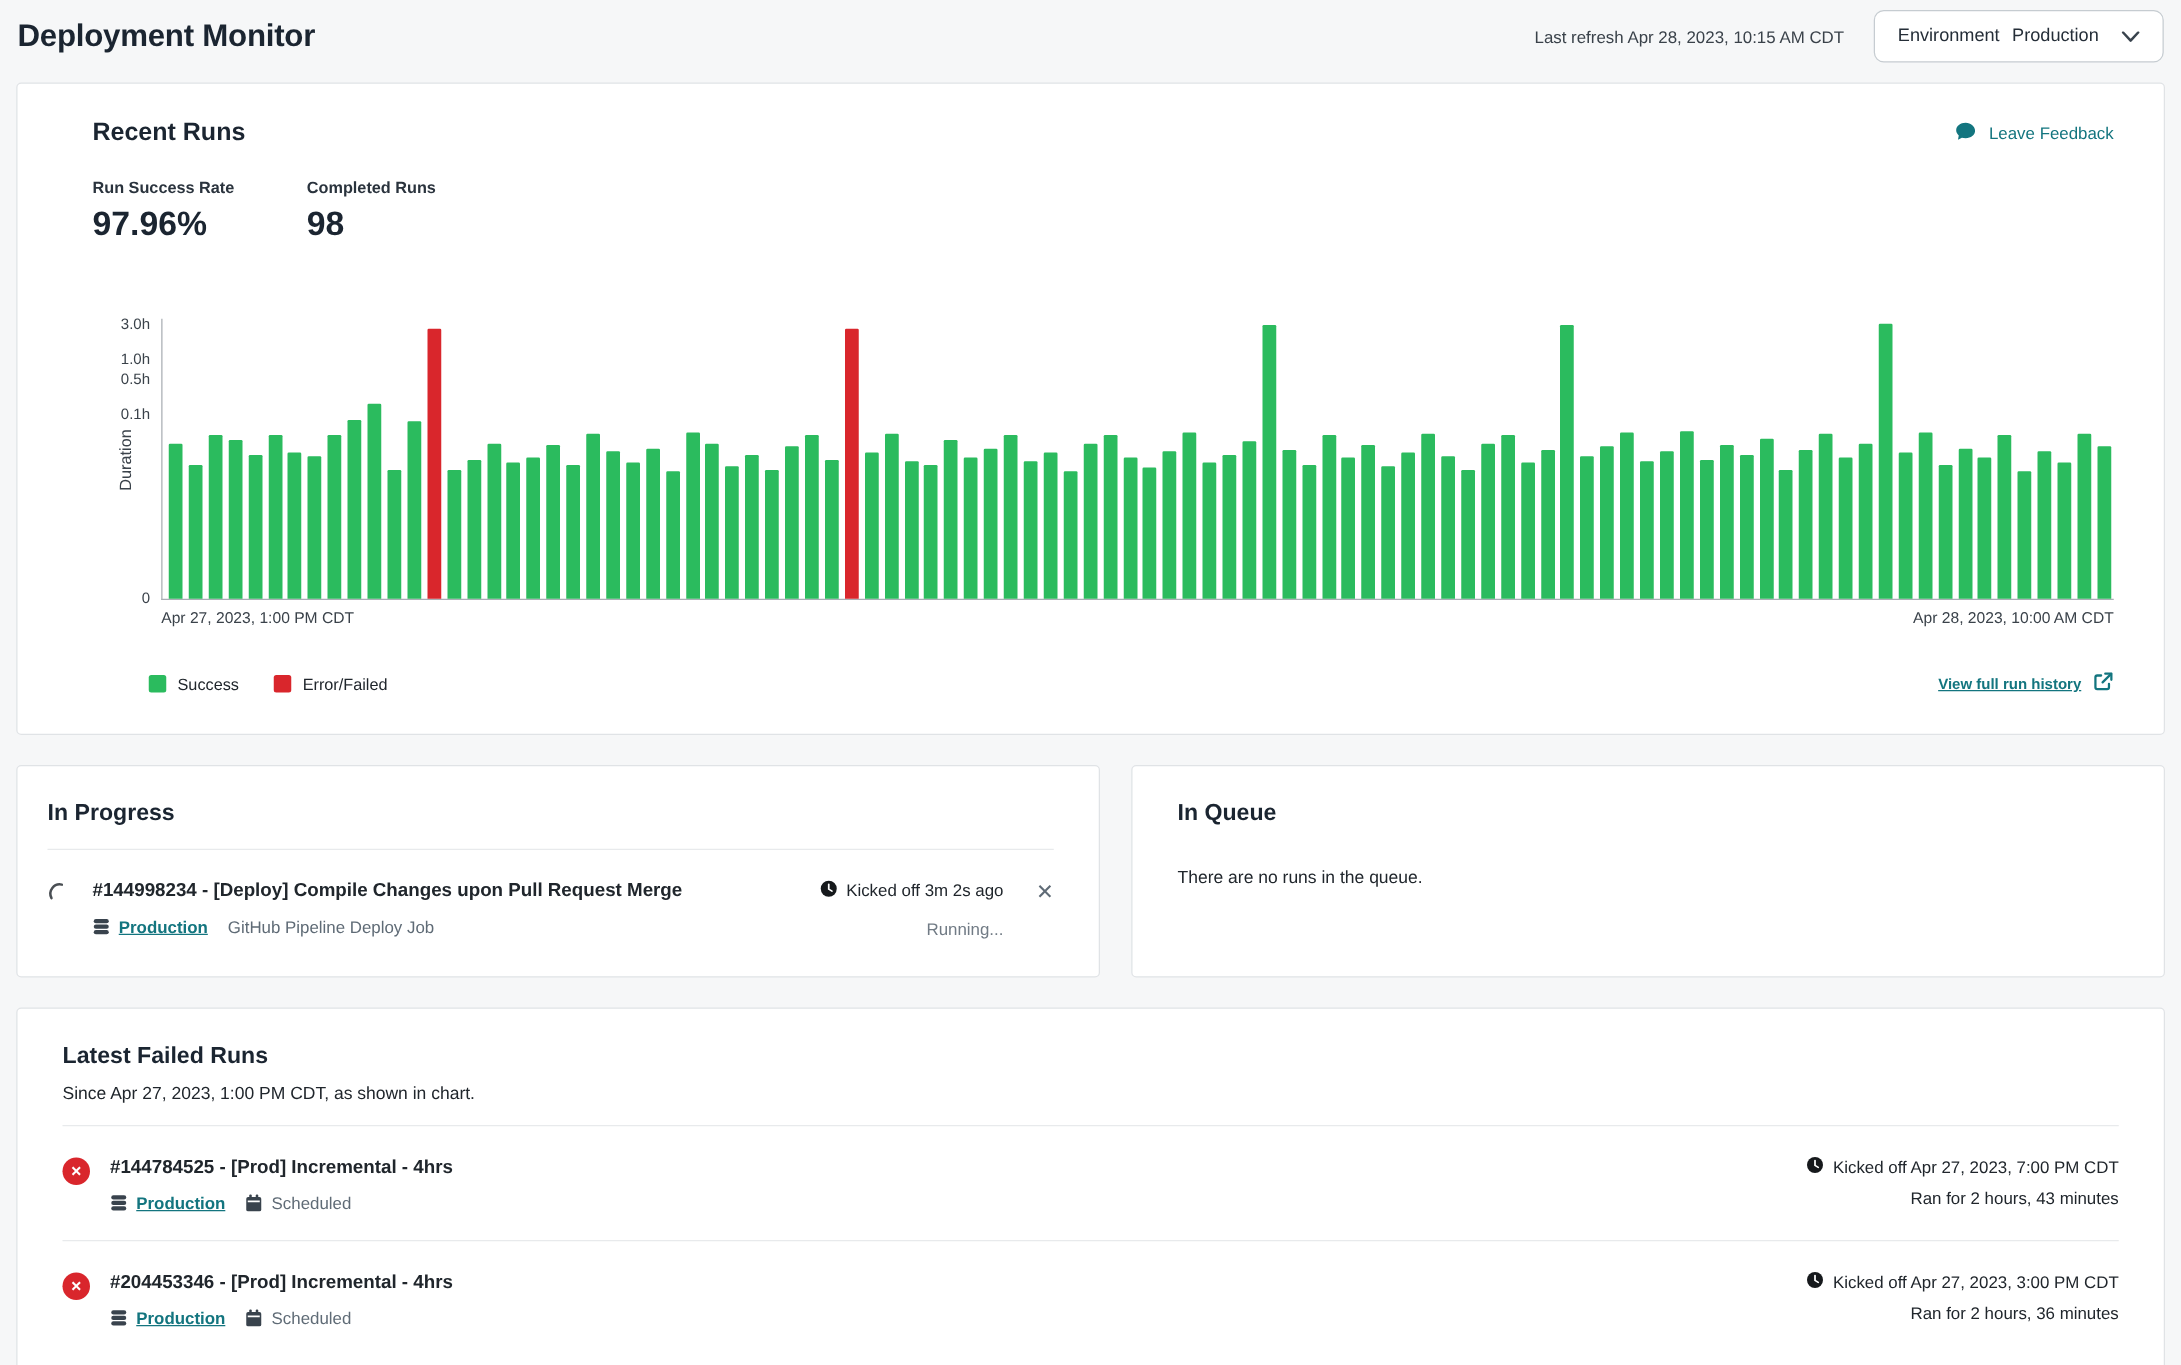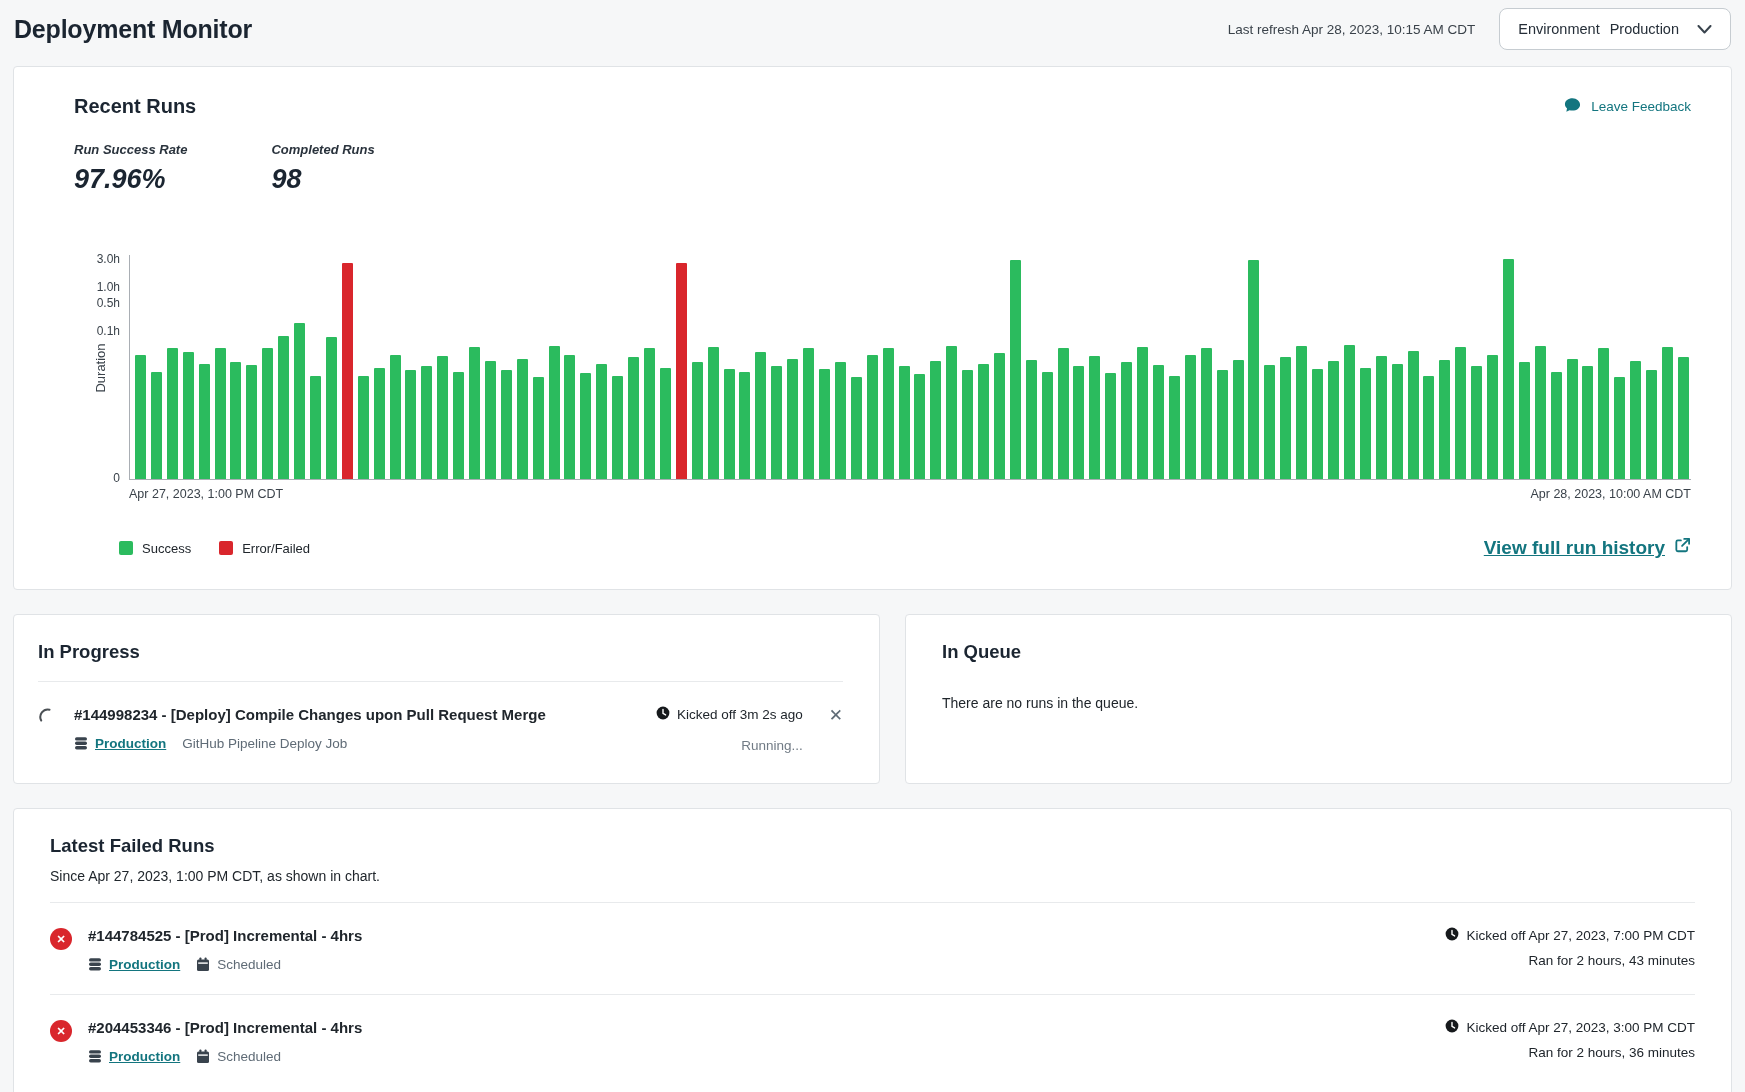--- a/index.html
+++ b/index.html
@@ -18,41 +18,41 @@
   
   .card { background:#fff; border:1px solid #e0e3e6; border-radius:4px; }
   .card-lg { margin:0 13px; }
   .row2 { display:flex; gap:25px; margin:24px 13px 0 13px; }
 
   
   .recent { padding:28px 40px 30px 60px; }
   .recent-head { display:flex; justify-content:space-between; align-items:center; }
   .card-title-lg { font-size:20px; font-weight:700; color:#1b2531; }
   .feedback-link { display:flex; align-items:center; gap:9px; color:#13757f; font-size:13.5px; cursor:pointer; }
-  .stats { display:flex; gap:84px; margin-top:24px;font-style:italic; }
+  .stats { display:flex; gap:58px; margin-top:24px; }
   .stat-label { font-size:13px; font-weight:700; color:#2a333d; }
   .stat-value { font-size:27px; font-weight:700; color:#1b2531; margin-top:7px; }
 
   
   .chart-wrap { display:flex; margin-top:60px; }
   .y-gutter { width:55px; position:relative; flex:none; }
   .axis-title { position:absolute; left:2px; top:50%; transform:translateY(-50%) rotate(-90deg);
     transform-origin:center; font-size:13px; color:#3a424a; }
   .ytick { position:absolute; right:9px; transform:translateY(-50%); font-size:12px; color:#3a424a; }
   .plot { flex:1; height:225px; border-left:1px solid #a9aeb4; border-bottom:1px solid #a9aeb4; position:relative; }
   .bars { position:absolute; left:5px; right:2px; bottom:0; top:0; display:flex;
     justify-content:space-between; align-items:flex-end; }
   .bar { width:11px; border-radius:1px 1px 0 0; }
   .x-labels { display:flex; justify-content:space-between; margin-left:55px; margin-top:7px;
     font-size:12.5px; color:#3a424a; }
   .legend-row { display:flex; justify-content:space-between; align-items:center; margin-top:36px; margin-left:45px; }
   .legend { display:flex; align-items:center; gap:28px; }
   .legend-item { display:flex; align-items:center; gap:9px; font-size:13px; color:#20262c; }
   .swatch { width:14px; height:14px; border-radius:2px; }
-  .history-link { display:flex; align-items:center; gap:9px; color:#13757f; font-size:19px; font-weight:700;
+  .history-link { display:flex; align-items:center; gap:9px; color:#13757f; font-size:12px; font-weight:700;
     cursor:pointer; }
   .history-link span { text-decoration:underline; }
 
   
   .ip-card { flex:0 0 867px; padding:26px 36px 30px 24px; }
   .iq-card { flex:1; padding:26px 36px 30px 36px; }
   .card-title-md { font-size:18.5px; font-weight:700; color:#1b2531; }
   .divider { border-bottom:1px solid #e8eaec; margin-top:18px; }
   .run-row { display:flex; align-items:flex-start; margin-top:24px; }
   .spinner { flex:none; margin-top:1px; }

